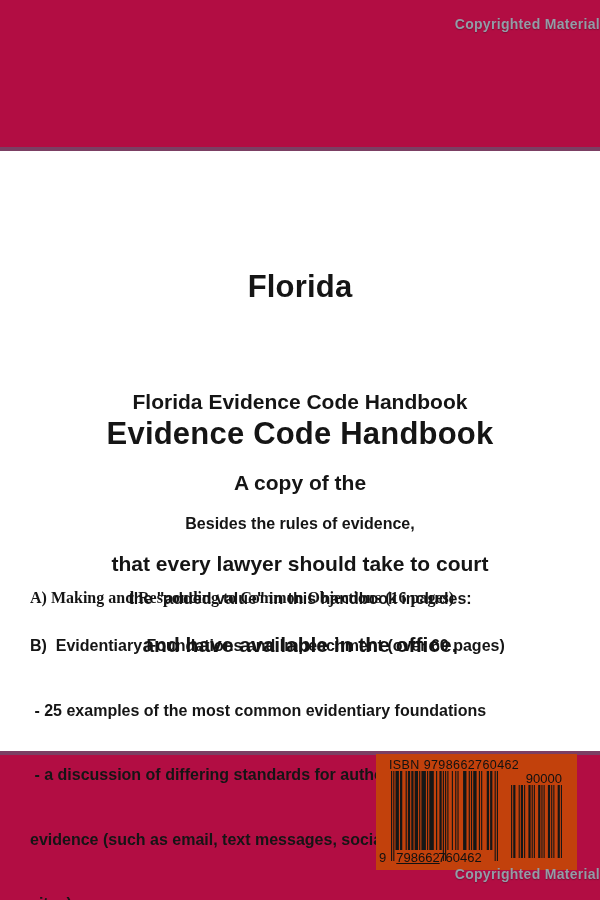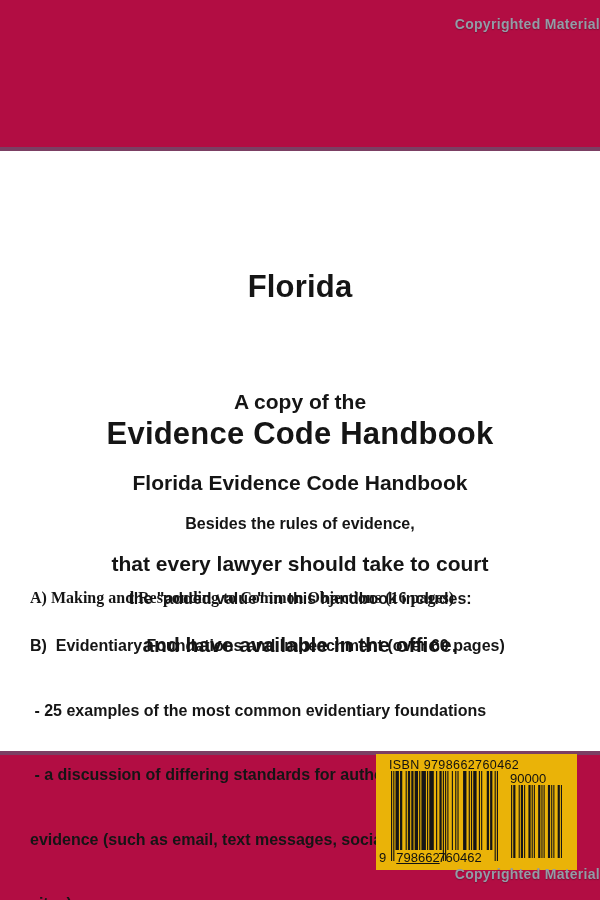--- a/index.html
+++ b/index.html
@@ -27,48 +27,48 @@
   .title{top:13px;font-size:31px;line-height:49px;letter-spacing:.2px;}
   .author{top:135px;font-size:23px;line-height:28px;}
   .blurb{top:183px;font-size:21px;line-height:27px;}
   .heading{top:310px;font-size:16px;line-height:25px;}
   .list{position:absolute;left:30px;width:560px;text-align:left;font-weight:bold;
         font-size:16px;white-space:pre;}
   .list.a{top:392px;line-height:22px;font-family:Liberation Serif, serif;}
   .list.b{top:441px;line-height:21.5px;}
   .barcode{
     position:absolute;left:376px;top:754px;width:201px;height:116px;
-    background:#eab308;
+    background:#c2410c;
   }
   .barcode .isbn{
     position:absolute;top:4px;left:13px;font-size:12.5px;letter-spacing:.4px;color:#111;
     white-space:pre;
   }
   #main-bars{position:absolute;left:15px;top:17px;}
   #addon-bars{position:absolute;left:134px;top:31px;}
-  .addon-label{position:absolute;left:134px;top:17px;width:52px;text-align:left;
+  .addon-label{position:absolute;left:134px;top:17px;width:52px;text-align:right;
     font-size:13px;color:#111;}
   .digit{position:absolute;top:96px;font-size:13px;color:#111;}
   .d9{left:3px;}
   .dg1{left:19px;width:46px;text-align:center;text-decoration:underline;}
   .dg2{left:61px;width:46px;text-align:center;}
 </style>
 </head>
 <body>
 
 <div class="copyright top">Copyrighted Material</div>
 
 <div class="panel">
   <div class="block title">
     <div>Florida</div>
     <div>Evidence Code Handbook</div>
   </div>
   <div class="block blurb">
+    <div>Florida Evidence Code Handbook</div>
     <div>A copy of the</div>
-    <div>Florida Evidence Code Handbook</div>
     <div>that every lawyer should take to court</div>
     <div>and have available in the office.</div>
   </div>
   <div class="block heading">
     <div>Besides the rules of evidence,</div>
     <div>the "added value" in this handbook includes:</div>
   </div>
   <div class="list a">
     <div>A) Making and Responding to Common Objections (16 pages)</div>
   </div>

